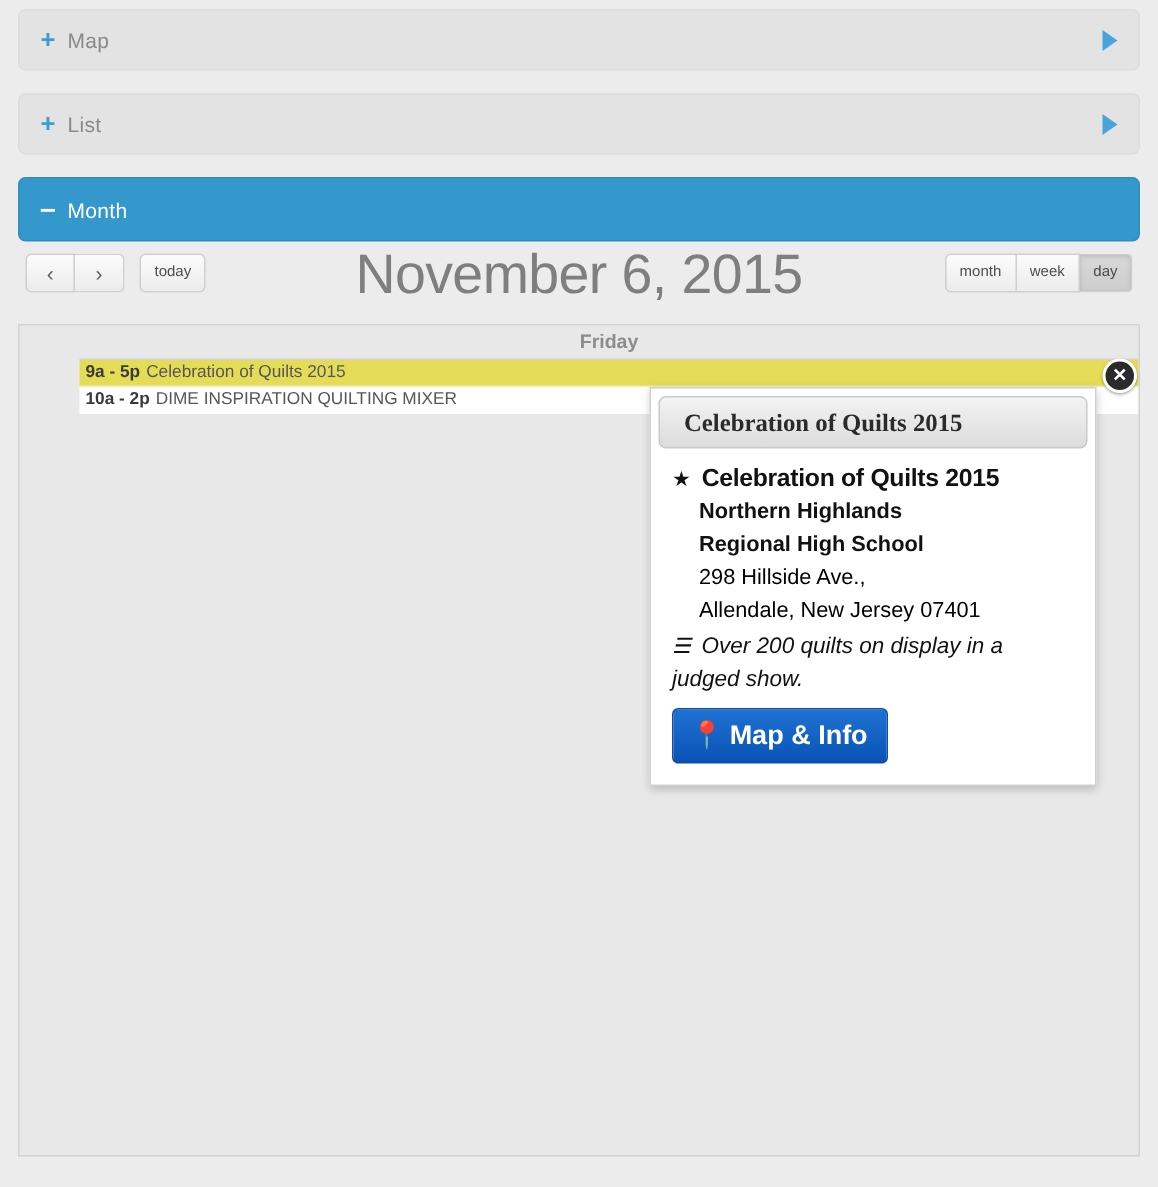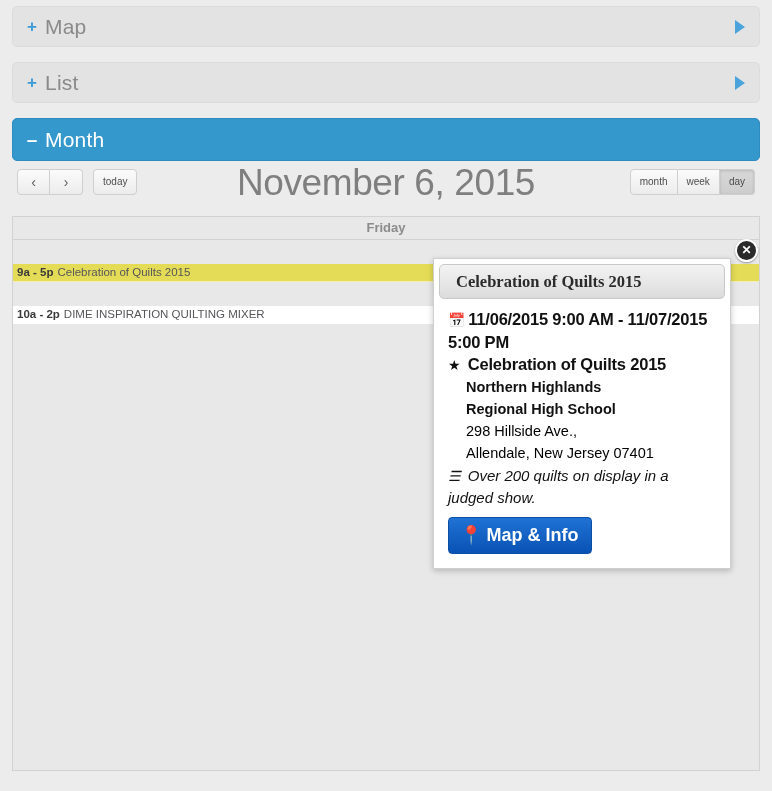--- a/index.html
+++ b/index.html
@@ -48,21 +48,21 @@
     text-align: center;
     font-size: 17px;
     line-height: 1;
     font-weight: 700;
     margin-left: 6px;
     user-select: none;
   }
   .acc-panel.collapsed .acc-sign { color: #3c9bd4; }
   .acc-panel.expanded .acc-sign { color: #ffffff; font-size: 19px; }
   .acc-label {
-    font-size: 21px;
+    font-size: 14px;
     letter-spacing: .2px;
   }
   .acc-panel.collapsed .acc-label { color: #8a8a8a; }
   .acc-panel.expanded  .acc-label { color: #ffffff; }
   .acc-arrow {
     position: absolute;
     right: 14px;
     top: 50%;
     transform: translateY(-50%);
     width: 0; height: 0;
@@ -131,20 +131,21 @@
   }
 
   
   .cal-grid {
     box-sizing: border-box;
     border: 1px solid #d2d2d2;
     background: #e8e8e8;
     height: 555px;
     position: relative;
     overflow: hidden;
+    padding-left: 40px;
   }
   .cal-head {
     box-sizing: border-box;
     height: 23px;
     border-bottom: 1px solid #d2d2d2;
     background: #e8e8e8;
     text-align: center;
     font-size: 13px;
     font-weight: 700;
     color: #8c8c8c;
@@ -154,21 +155,20 @@
     box-sizing: border-box;
     height: 18px;
     line-height: 17px;
     font-size: 11.5px;
     color: #56565a;
     padding-left: 4px;
     white-space: nowrap;
     overflow: hidden;
     cursor: pointer;
     border-bottom: 1px solid rgba(255,255,255,.55);
-    margin-top: 24px;
   }
   .ev-row .ev-time {
     font-weight: 700;
     margin-right: 4px;
     color: #3a3a3a;
   }
 
   
   .popup {
     position: absolute;
@@ -330,23 +330,20 @@
       <span class="ev-time">10a - 2p</span><span>DIME INSPIRATION QUILTING MIXER</span>
     </div>
 
   </div>
 </div>
 
 <div class="popup">
   <div class="popup-head">Celebration of Quilts 2015</div>
 
   <div class="popup-body">
-    <div class="pb-line">
-      <span class="pb-icon">📅</span><span>11/06/2015 9:00 AM - 11/07/2015 5:00 PM</span>
-    </div>
 
     <div class="pb-line">
       <span class="pb-icon">★</span> <span>Celebration of Quilts 2015</span>
     </div>
 
     <div class="venue">Northern Highlands</div>
     <div class="venue">Regional High School</div>
     <div class="addr">298 Hillside Ave.,</div>
     <div class="addr">Allendale, New Jersey 07401</div>
 

